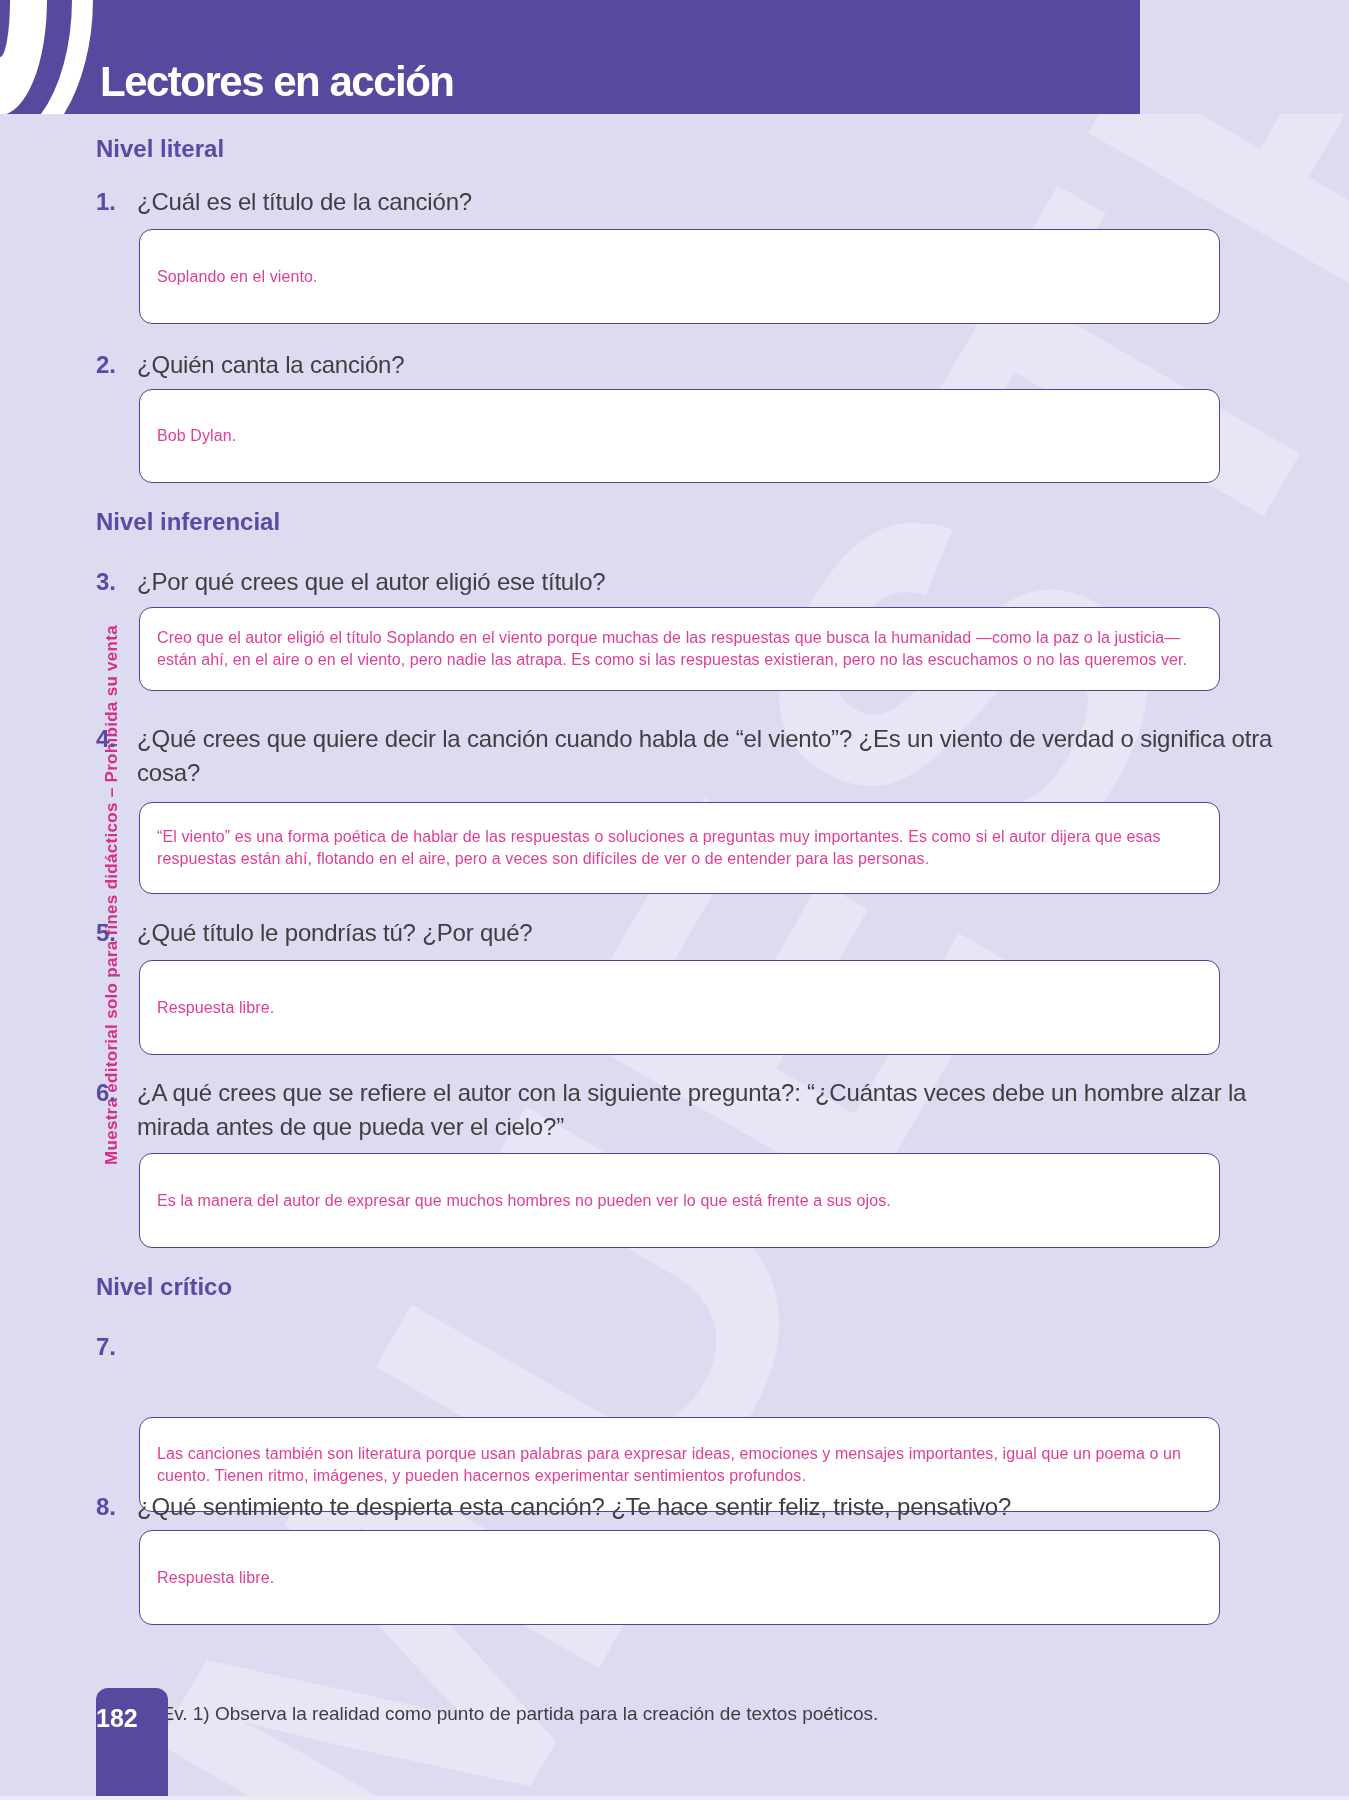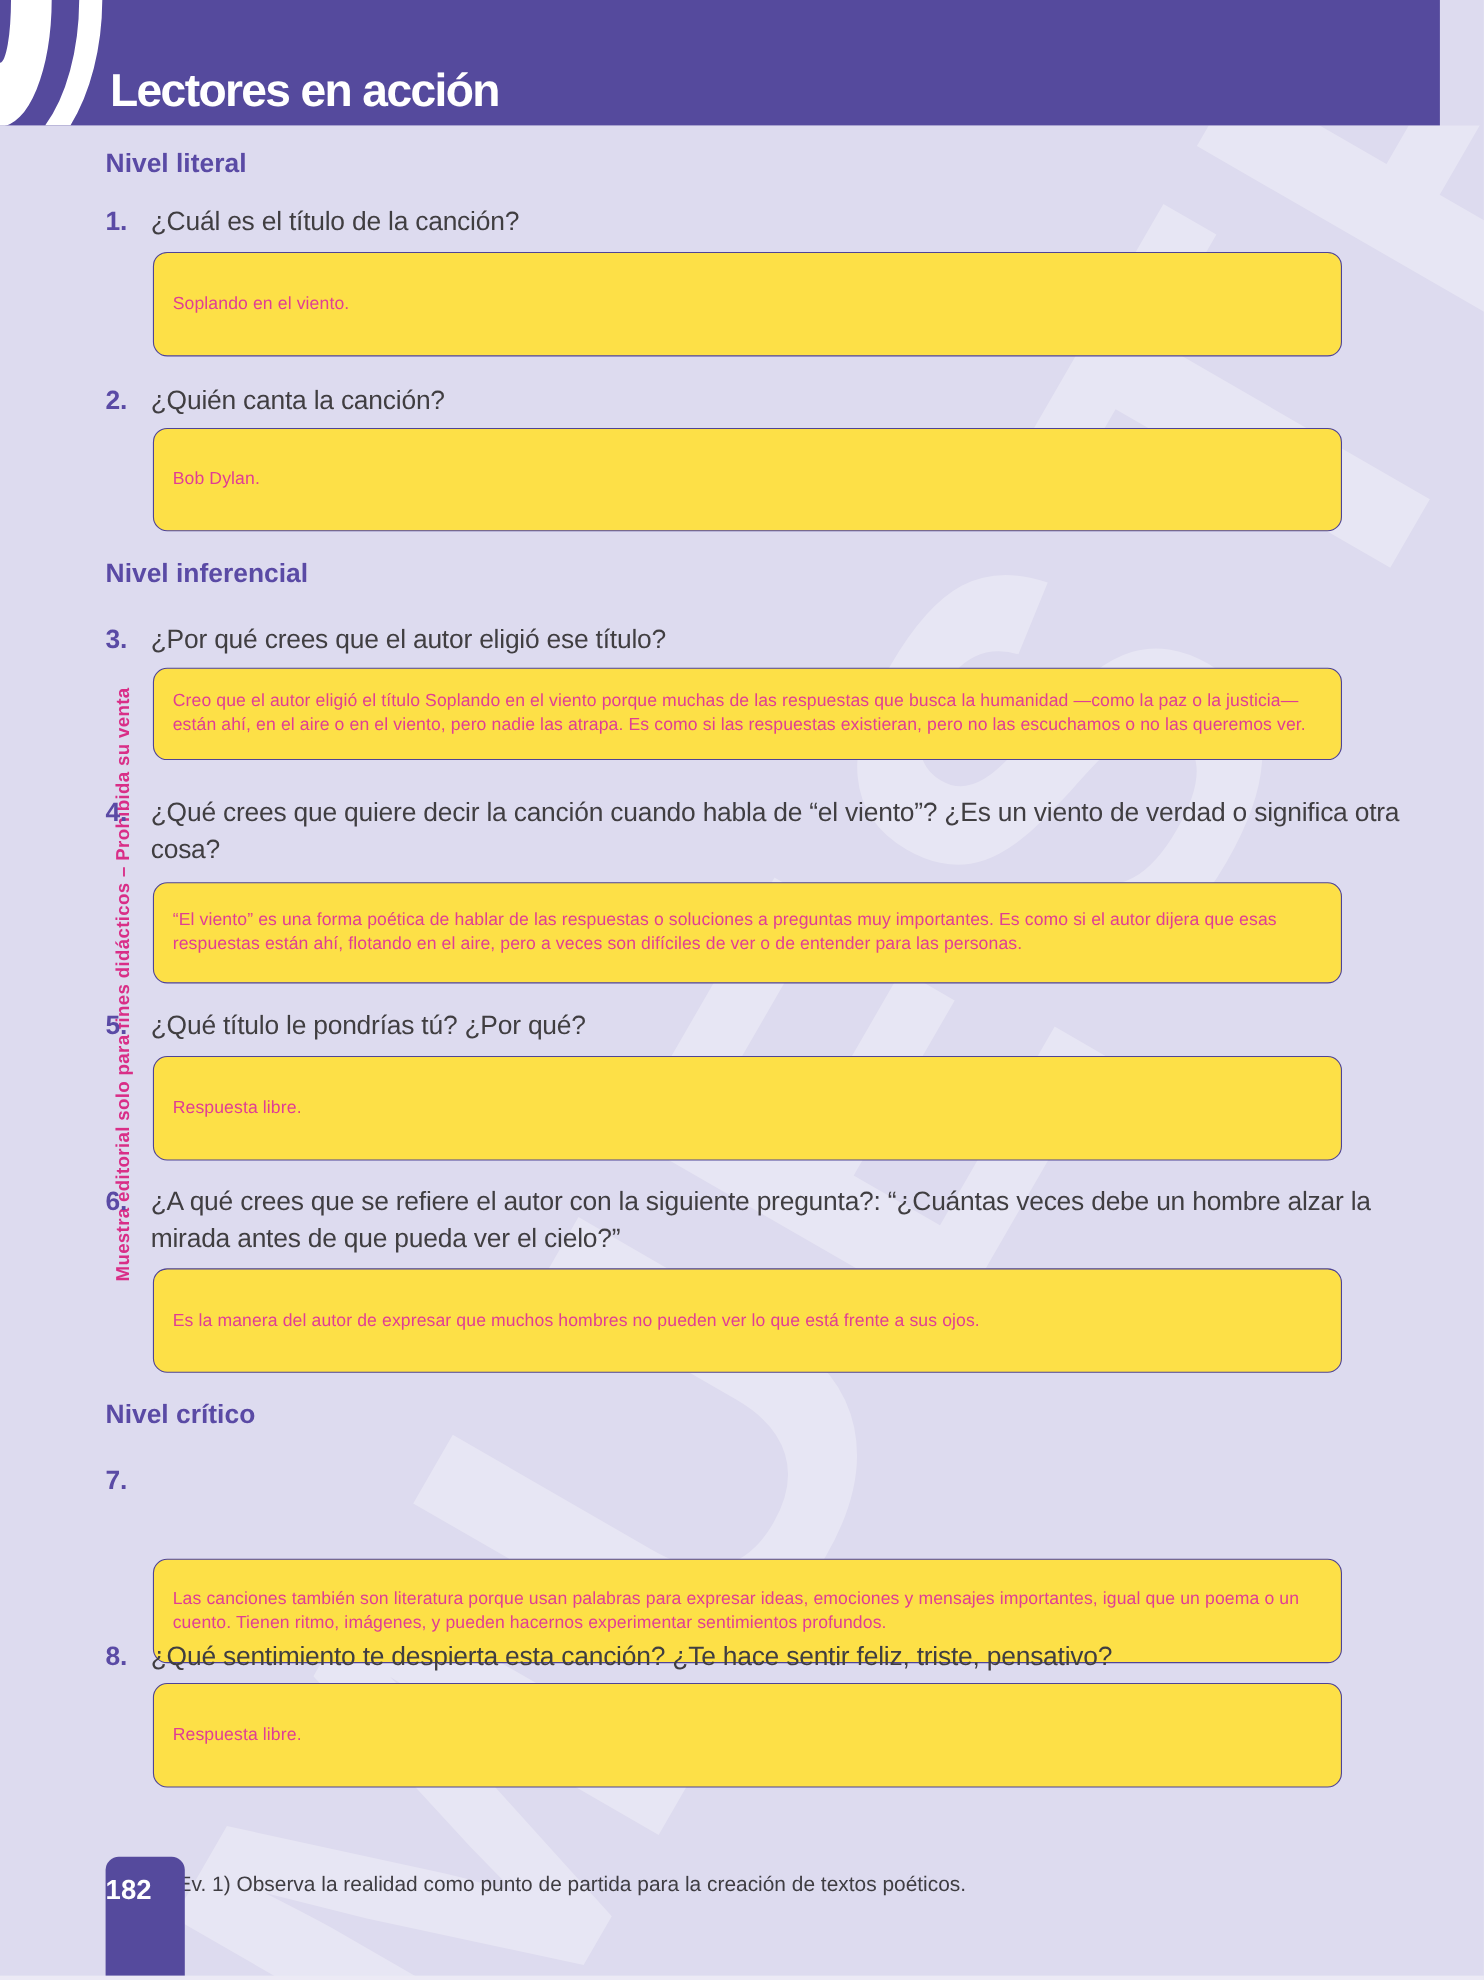--- a/index.html
+++ b/index.html
@@ -13,21 +13,21 @@
   }
   *{margin:0;padding:0;box-sizing:border-box;}
   html,body{background:#fff;}
   body{font-family:"Liberation Sans","DejaVu Sans",sans-serif;}
   .page{
     position:relative;width:1349px;height:1800px;
     background:var(--background,#dddbef);overflow:hidden;
   }
   
   .header{
-    position:absolute;left:0;top:0;width:1309px;height:114px;
+    position:absolute;left:0;top:0;width:1140px;height:114px;
     background:var(--header_purple,#554a9d);z-index:2;
   }
   .arcs{position:absolute;left:0;top:0;}
   .page-title{
     position:absolute;left:100px;top:58px;
     color:#fff;font-size:42px;font-weight:bold;letter-spacing:-1.5px;
     line-height:48px;white-space:nowrap;
   }
   
   .wm-clip{
@@ -46,21 +46,21 @@
     color:var(--accent_purple,#5a4aa5);font-size:24px;font-weight:bold;line-height:30px;
   }
   .q{
     position:absolute;left:96px;width:1225px;display:flex;z-index:1;
     font-size:24px;line-height:34px;letter-spacing:-0.2px;
   }
   .q-num{flex:none;width:41px;font-weight:bold;color:var(--accent_purple,#5a4aa5);}
   .q-text{color:var(--question_text,#403e41);}
   .box{
     position:absolute;left:139px;width:1081px;z-index:1;
-    background:#fde047;border:1.5px solid var(--box_border,#4f4496);border-radius:13px;
+    background:#ffffff;border:1.5px solid var(--box_border,#4f4496);border-radius:13px;
     display:flex;align-items:center;padding:6px 22px 6px 17px;
   }
   .box p{
     color:var(--answer_pink,#e03e94);font-size:16px;line-height:22px;letter-spacing:0.1px;
   }
   
   .side-note{
     position:absolute;left:113px;top:895px;width:565px;height:22px;z-index:1;
     transform:translate(-50%,-50%) rotate(-90deg);
     color:var(--side_note_pink,#d92e87);font-size:17px;font-weight:bold;

